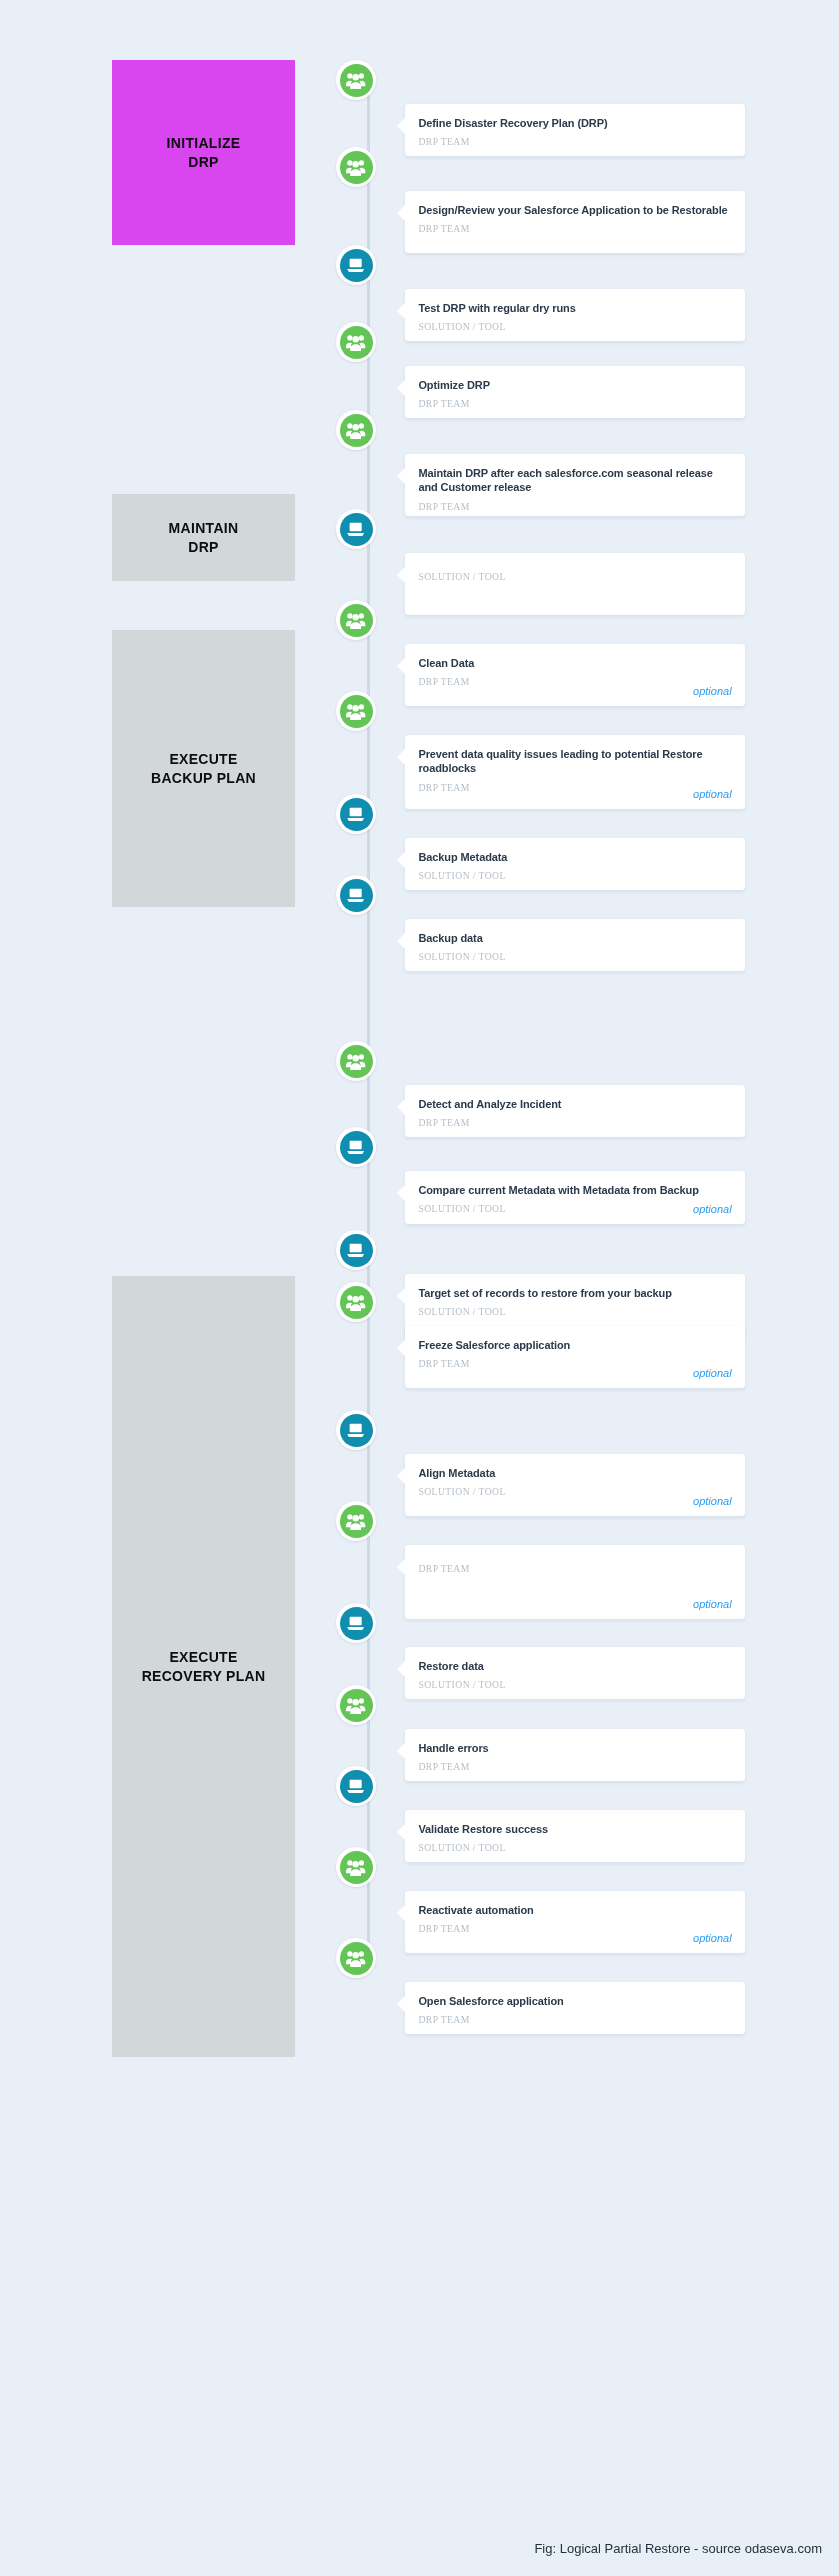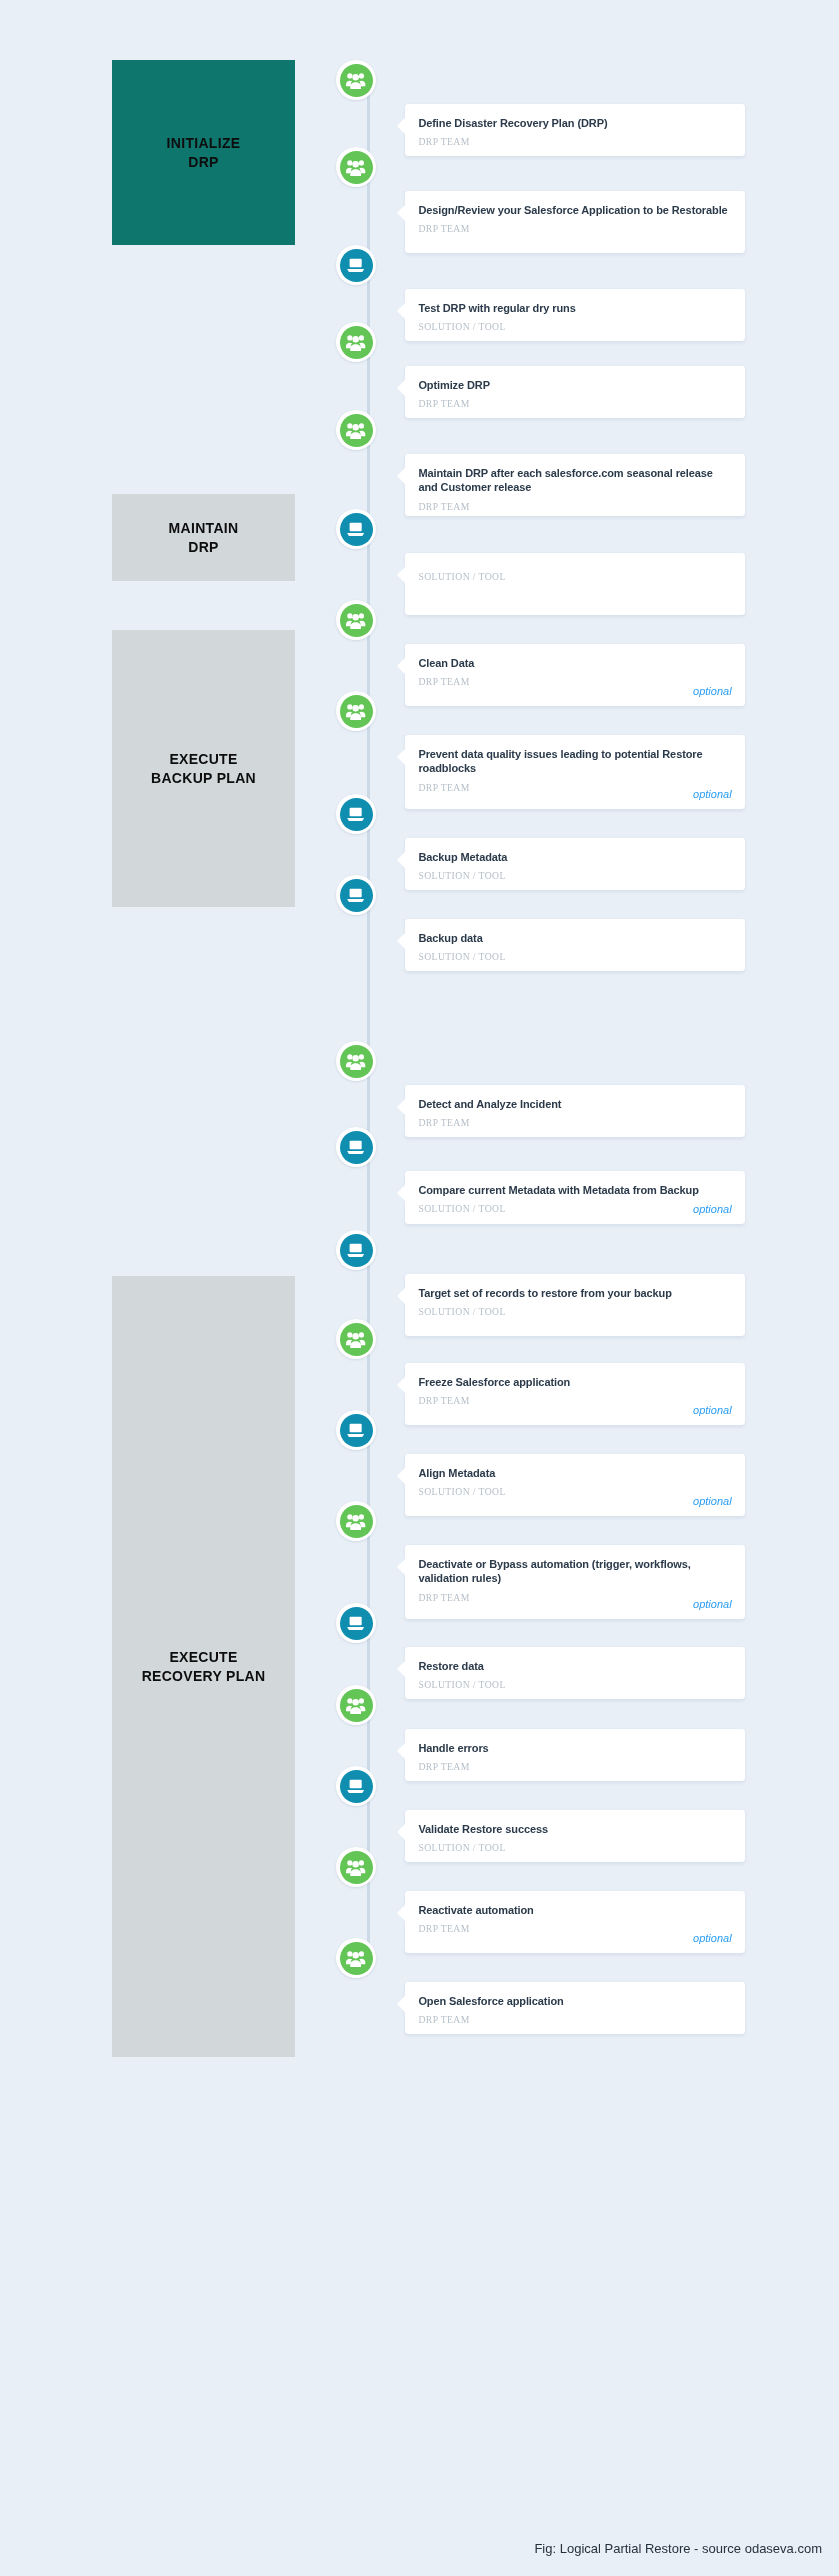--- a/index.html
+++ b/index.html
@@ -158,21 +158,21 @@
   }
 </style>
 </head>
 <body>
 
 <div id="root">
 
   <div class="footer-caption">Fig: Logical Partial Restore - source odaseva.com</div>
 
 <div class="spine" style="top: 81px; height: 1878px;"></div>
-    <div class="phase-box" style="top: 60px; height: 185px; background: #0f766e;">
+    <div class="phase-box" style="top: 60px; height: 185px; background: #d946ef;">
       <div class="phase-label">INITIALIZE
 DRP</div>
     </div>
     <div class="phase-box" style="top: 494px; height: 87px; background: rgb(210, 216, 218);">
       <div class="phase-label">MAINTAIN
 DRP</div>
     </div>
     <div class="phase-box" style="top: 630px; height: 277px; background: rgb(210, 216, 218);">
       <div class="phase-label">EXECUTE
 BACKUP PLAN</div>
@@ -392,21 +392,21 @@
             <rect x="5.9" y="3.6" width="11.2" height="7" rx="0.5" fill="none"></rect>
             <path d="M1.4 14.3h20.2l-1.5 2.6c-.25.45-.7.7-1.2.7H4.1c-.5 0-.95-.25-1.2-.7z" fill="#ffffff"></path>
           </svg>
         </div>
       </div>
       <div class="card" style="height: 62px;">
         <div class="card-title">Target set of records to restore from your backup</div>
         <div class="card-sub">SOLUTION / TOOL</div>
       </div>
     </div>
-    <div class="step" style="top: 1319px; height: 62px;">
+    <div class="step" style="top: 1282px; height: 62px;">
       <div class="badge">
         <div class="badge-inner team" style="background: rgb(99, 197, 85);">
           <svg width="19.3" height="17" viewBox="0 0 23 20" fill="#ffffff">
             <circle cx="4.6" cy="4.6" r="3.1"></circle>
             <circle cx="18.4" cy="4.6" r="3.1"></circle>
             <circle cx="11.5" cy="6.2" r="3.9"></circle>
             <path d="M0 14.4c0-2.5 2.1-4.1 4.6-4.1 1 0 1.9.25 2.6.68-.9.9-1.45 2.1-1.5 3.6V17H0z"></path>
             <path d="M23 14.4c0-2.5-2.1-4.1-4.6-4.1-1 0-1.9.25-2.6.68.9.9 1.45 2.1 1.5 3.6V17h5.7z"></path>
             <path d="M5.1 17.4c0-3.2 2.8-5.2 6.4-5.2s6.4 2 6.4 5.2V20H5.1z"></path>
           </svg>
@@ -441,21 +441,20 @@
             <circle cx="4.6" cy="4.6" r="3.1"></circle>
             <circle cx="18.4" cy="4.6" r="3.1"></circle>
             <circle cx="11.5" cy="6.2" r="3.9"></circle>
             <path d="M0 14.4c0-2.5 2.1-4.1 4.6-4.1 1 0 1.9.25 2.6.68-.9.9-1.45 2.1-1.5 3.6V17H0z"></path>
             <path d="M23 14.4c0-2.5-2.1-4.1-4.6-4.1-1 0-1.9.25-2.6.68.9.9 1.45 2.1 1.5 3.6V17h5.7z"></path>
             <path d="M5.1 17.4c0-3.2 2.8-5.2 6.4-5.2s6.4 2 6.4 5.2V20H5.1z"></path>
           </svg>
         </div>
       </div>
       <div class="card" style="height: 74px;">
-        <div class="card-title">Deactivate or Bypass automation (trigger, workflows, validation rules)</div>
         <div class="card-sub">DRP TEAM</div>
         <div class="card-optional" style="color: rgb(42, 157, 244);">optional</div>
       </div>
     </div>
     <div class="step" style="top: 1603px; height: 52px;">
       <div class="badge">
         <div class="badge-inner tool" style="background: rgb(15, 142, 176);">
           <svg width="19.3" height="17" viewBox="0 0 23 20" fill="none">
             <rect x="4.3" y="2" width="14.4" height="10.2" rx="1.2" fill="#ffffff"></rect>
             <rect x="5.9" y="3.6" width="11.2" height="7" rx="0.5" fill="none"></rect>

